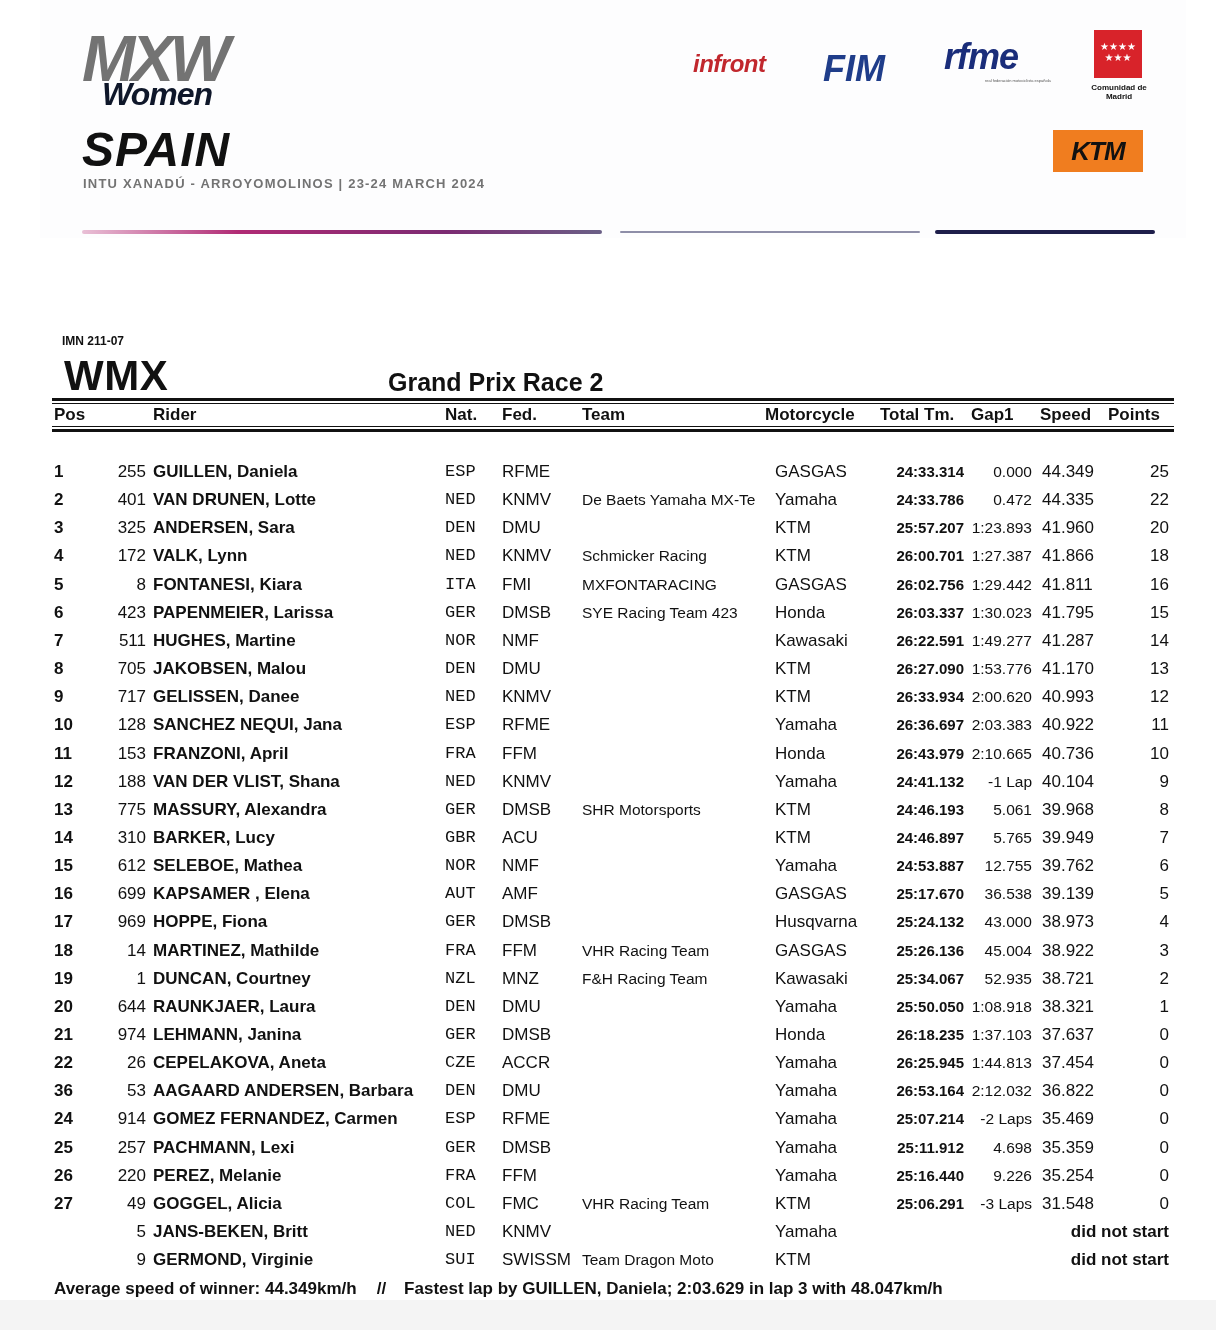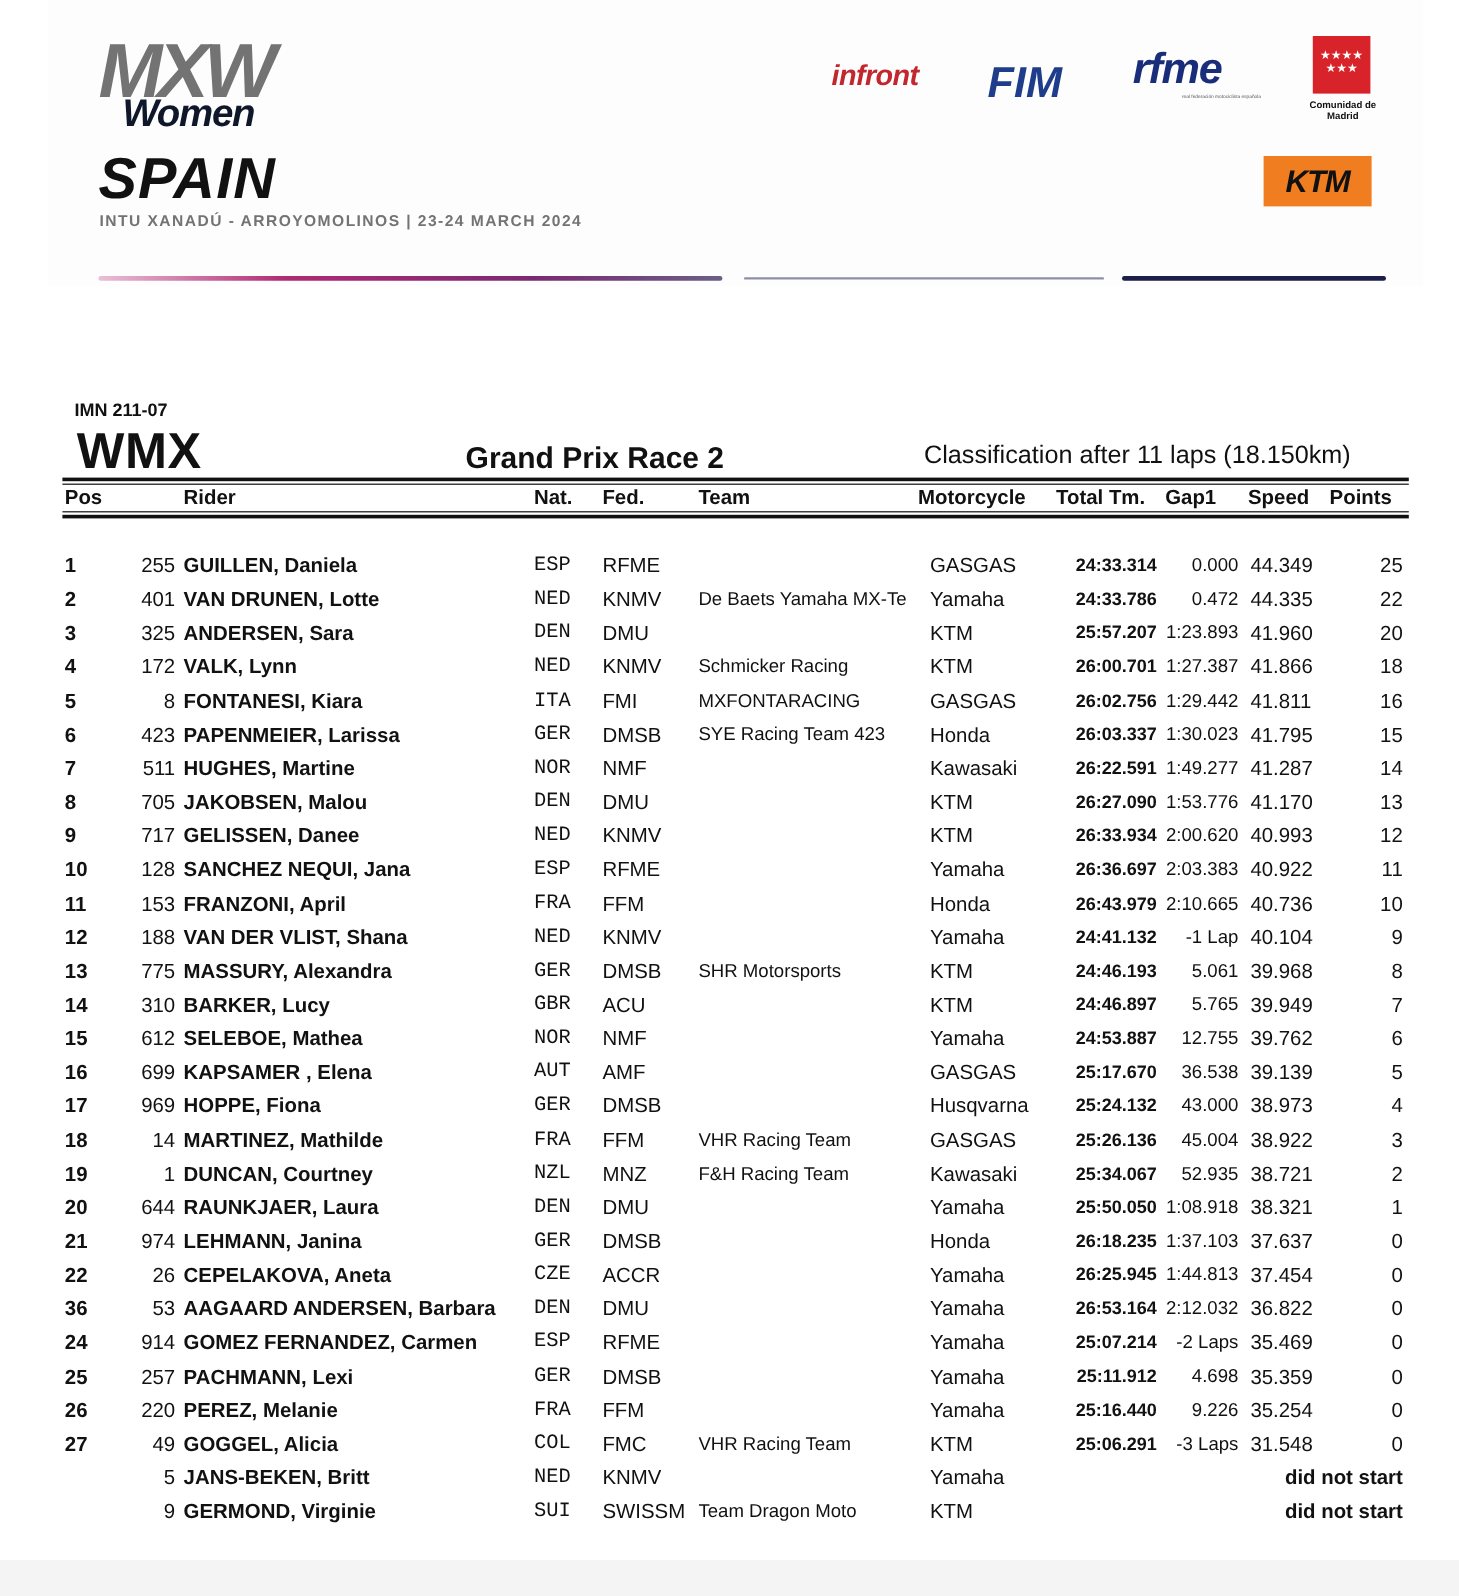--- a/index.html
+++ b/index.html
@@ -17,21 +17,21 @@
   .rfme { left:944px; top:36px; font-size:36px; color:#1a2d7a; letter-spacing:-1px; }
   .rfme-sub { position:absolute; left:985px; top:78px; font-size:4px; color:#555; line-height:5px; }
   .madrid-flag { position:absolute; left:1094px; top:30px; width:48px; height:48px; background:#d8232a; color:#fff; font-size:10px; text-align:center; line-height:11px; padding-top:11px; box-sizing:border-box; }
   .madrid-text { position:absolute; left:1090px; top:83px; width:58px; font-size:8px; font-weight:bold; text-align:center; line-height:9px; color:#111; }
   .ktm { position:absolute; left:1053px; top:130px; width:90px; height:42px; background:#f07d1f; color:#111; font-weight:bold; font-style:italic; font-size:26px; text-align:center; line-height:42px; letter-spacing:-1px; }
   .stripe { position:absolute; top:230px; height:4px; border-radius:2px; }
   .stripe.s1 { left:82px; width:520px; background:linear-gradient(90deg,#e9c0d6,#b02a74 30%,#7b2a72 70%,#6a5f86); }
   .stripe.s2 { left:620px; width:300px; height:2px; background:#8e8ea8; top:231px; }
   .stripe.s3 { left:935px; width:220px; background:#1e1e4a; }
 
-  .imn { position:absolute; left:62px; top:334px; font-size:15px; font-weight:bold; }
+  .imn { position:absolute; left:62px; top:334px; font-size:12px; font-weight:bold; }
   .wmx { position:absolute; left:64px; top:352px; font-size:42px; font-weight:bold; letter-spacing:0.5px; }
   .race-title { position:absolute; left:388px; top:368px; font-size:25px; font-weight:bold; }
   .classification { position:absolute; left:770px; top:368px; font-size:21px; }
   .rule { position:absolute; left:52px; width:1122px; background:#111; }
   .hdr { position:absolute; top:405px; font-size:17px; font-weight:bold; white-space:nowrap; }
 
   .row { position:absolute; left:0; width:1216px; height:28px; font-size:17px; white-space:nowrap; }
   .row span { position:absolute; top:0; }
   .c-pos { left:54px; font-weight:bold; }
   .c-num { left:100px; width:46px; text-align:right; }
@@ -71,21 +71,20 @@
   <div class="madrid-text">Comunidad de Madrid</div>
   <div class="ktm">KTM</div>
 
   <div class="stripe s1"></div>
   <div class="stripe s2"></div>
   <div class="stripe s3"></div>
 
   <div class="imn">IMN 211-07</div>
   <div class="wmx">WMX</div>
   <div class="race-title">Grand Prix Race 2</div>
-  <div class="classification">Classification after 11 laps (18.150km)</div>
 
   <div class="rule" style="top:398px;height:3px;"></div>
   <div class="rule" style="top:403px;height:1px;"></div>
 
   <div>
     <span class="hdr" style="left:54px">Pos</span>
     <span class="hdr" style="left:153px">Rider</span>
     <span class="hdr" style="left:445px">Nat.</span>
     <span class="hdr" style="left:502px">Fed.</span>
     <span class="hdr" style="left:582px">Team</span>
@@ -464,13 +463,16 @@
         <span class="c-num">9</span>
         <span class="c-rider">GERMOND, Virginie</span>
         <span class="c-nat">SUI</span>
         <span class="c-fed" style="max-width: 76px; overflow: hidden;">SWISSM</span>
         <span class="c-team">Team Dragon Moto</span>
         <span class="c-moto">KTM</span>
         <span class="c-status">did not start</span>
       </div>
     </div>
 
+  <div class="footer">
+    <span>Average speed of winner: 44.349km/h</span><span class="sep">//</span><span>Fastest lap by GUILLEN, Daniela; 2:03.629 in lap 3 with 48.047km/h</span>
+  </div>
 </div>
 
 </body></html>

